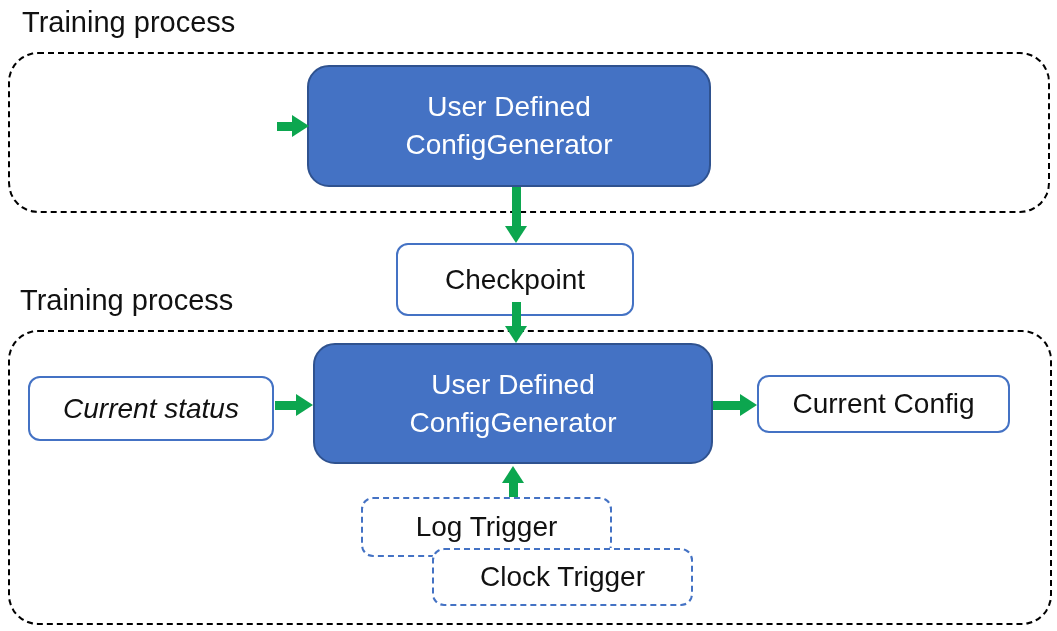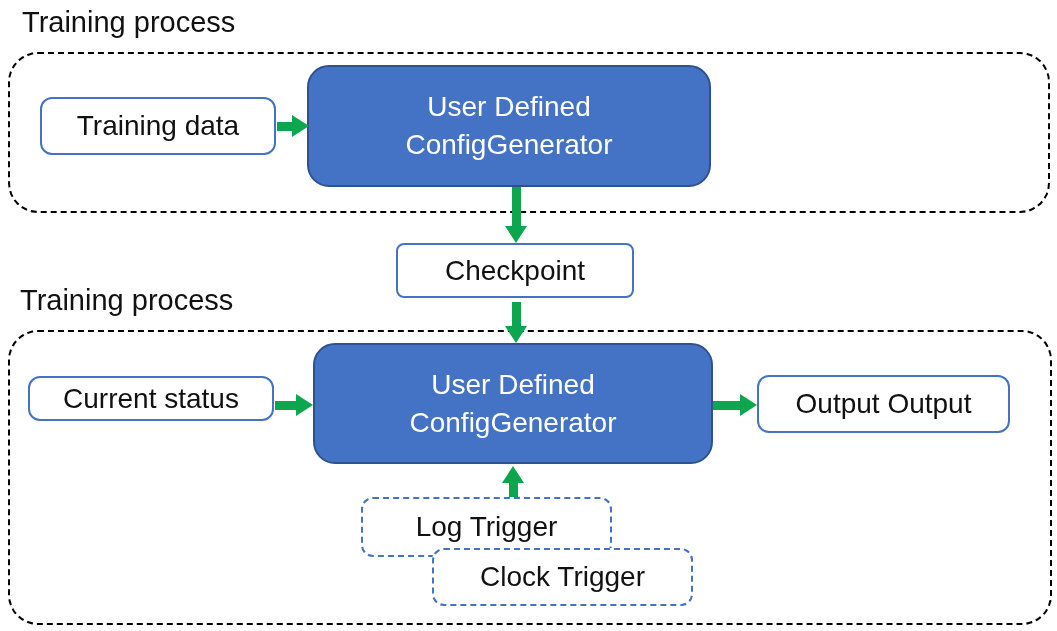--- a/index.html
+++ b/index.html
@@ -100,73 +100,70 @@
 </style>
 </head>
 <body>
 
 <div class="canvas">
 
   <div class="section-label" style="left:22px; top:6px;">Training process</div>
 
   <div class="process-container" style="left:8px; top:52px; width:1042px; height:161px;"></div>
 
-  <div class="io-box" style="left:40px; top:97px; width:236px; height:58px;">
-    <span>Training data</span>
-  </div>
 
   <div class="arrow-right" style="left:277px; top:115px; width:32px; height:22px;">
     <div class="shaft"></div>
     <div class="head"></div>
   </div>
 
   <div class="gen-box" style="left:307px; top:65px; width:404px; height:122px;">
     <span>User Defined</span>
     <span>ConfigGenerator</span>
   </div>
 
   <div class="arrow-down" style="left:505px; top:187px; width:22px; height:56px;">
     <div class="shaft"></div>
     <div class="head"></div>
   </div>
 
-  <div class="io-box" style="left:396px; top:243px; width:238px; height:55px;border-radius:8px;">
+  <div class="io-box" style="left:396px; top:243px; width:238px; height:73px;">
     <span>Checkpoint</span>
   </div>
 
   <div class="arrow-down" style="left:505px; top:302px; width:22px; height:41px;">
     <div class="shaft"></div>
     <div class="head"></div>
   </div>
 
   <div class="section-label" style="left:20px; top:284px;">Training process</div>
 
   <div class="process-container" style="left:8px; top:330px; width:1044px; height:295px;"></div>
 
-  <div class="io-box" style="left:28px; top:376px; width:246px; height:45px;">
+  <div class="io-box" style="left:28px; top:376px; width:246px; height:65px;font-style:italic;">
     <span>Current status</span>
   </div>
 
   <div class="arrow-right" style="left:275px; top:394px; width:38px; height:22px;">
     <div class="shaft"></div>
     <div class="head"></div>
   </div>
 
   <div class="gen-box" style="left:313px; top:343px; width:400px; height:121px;">
     <span>User Defined</span>
     <span>ConfigGenerator</span>
   </div>
 
   <div class="arrow-right" style="left:713px; top:394px; width:44px; height:22px;">
     <div class="shaft"></div>
     <div class="head"></div>
   </div>
 
   <div class="io-box" style="left:757px; top:375px; width:253px; height:58px;">
-    <span>Output Output</span>
+    <span>Current Config</span>
   </div>
 
   <div class="arrow-up" style="left:502px; top:466px; width:22px; height:31px;">
     <div class="head"></div>
     <div class="shaft"></div>
   </div>
 
   <div class="trigger-box z4" style="left:432px; top:548px; width:261px; height:58px; z-index:2;">
     <span>Clock Trigger</span>
   </div>

